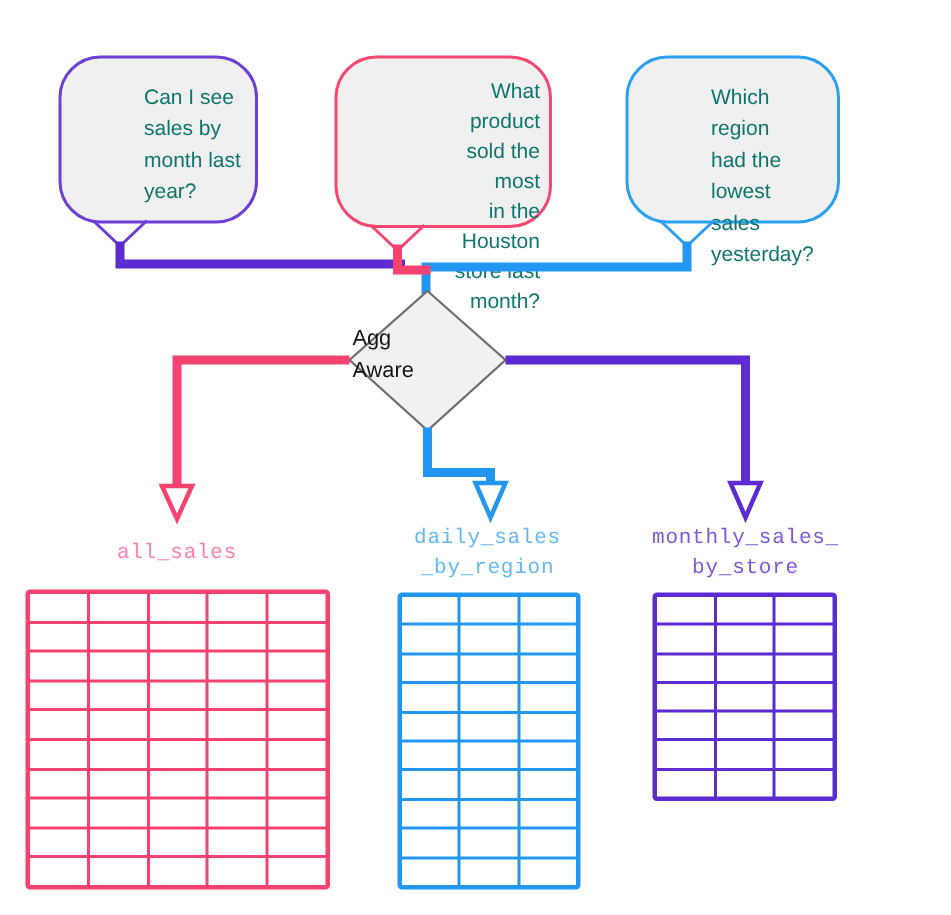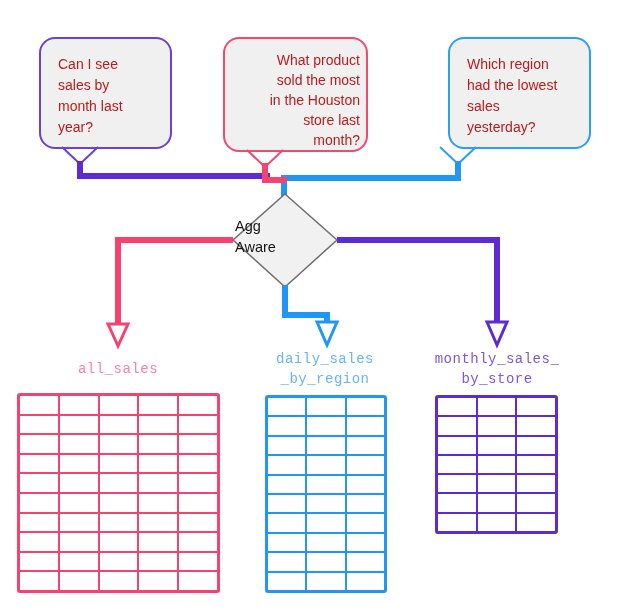--- a/index.html
+++ b/index.html
@@ -1,25 +1,25 @@
 <!DOCTYPE html>
 <html><head>
 <meta charset="utf-8">
 <style>
   html,body{margin:0;padding:0;background:#ffffff;}
   .canvas{position:relative;width:634px;height:610px;background:#ffffff;overflow:hidden;
           font-family:"Liberation Sans",sans-serif;}
   
-  .bubble{position:absolute;border:2px solid;border-radius:16px;box-sizing:border-box;
-          color:#b91c1c;font-size:14px;line-height:21px;z-index:1;}
+  .bubble{position:absolute;border:2px solid;border-radius:28px;box-sizing:border-box;
+          color:#0f766e;font-size:14px;line-height:21px;z-index:1;padding-left:38px;}
   .bubble-text{white-space:pre-line;padding:15px 6px 0 17px;}
   #bubble-0{left:39px;top:37px;width:133px;height:112px;}
   #bubble-1{left:223px;top:37px;width:145px;height:115px;}
   #bubble-1 .bubble-text{line-height:20px;padding-top:11px;}
-  #bubble-2{left:417px;top:37px;width:143px;height:112px;margin-left:31px;}
+  #bubble-2{left:417px;top:37px;width:143px;height:112px;}
   
   svg.connectors{position:absolute;left:0;top:0;z-index:2;pointer-events:none;}
   svg.connectors path{fill:none;}
   
   .diamond-label{position:absolute;left:235px;top:216px;width:100px;
                  white-space:pre-line;font-size:14.5px;line-height:21px;color:#151515;z-index:3;}
   
   .table-label{position:absolute;text-align:center;white-space:pre-line;z-index:1;
                font-family:"Liberation Mono",monospace;font-size:14px;line-height:20px;
                letter-spacing:0.5px;}

